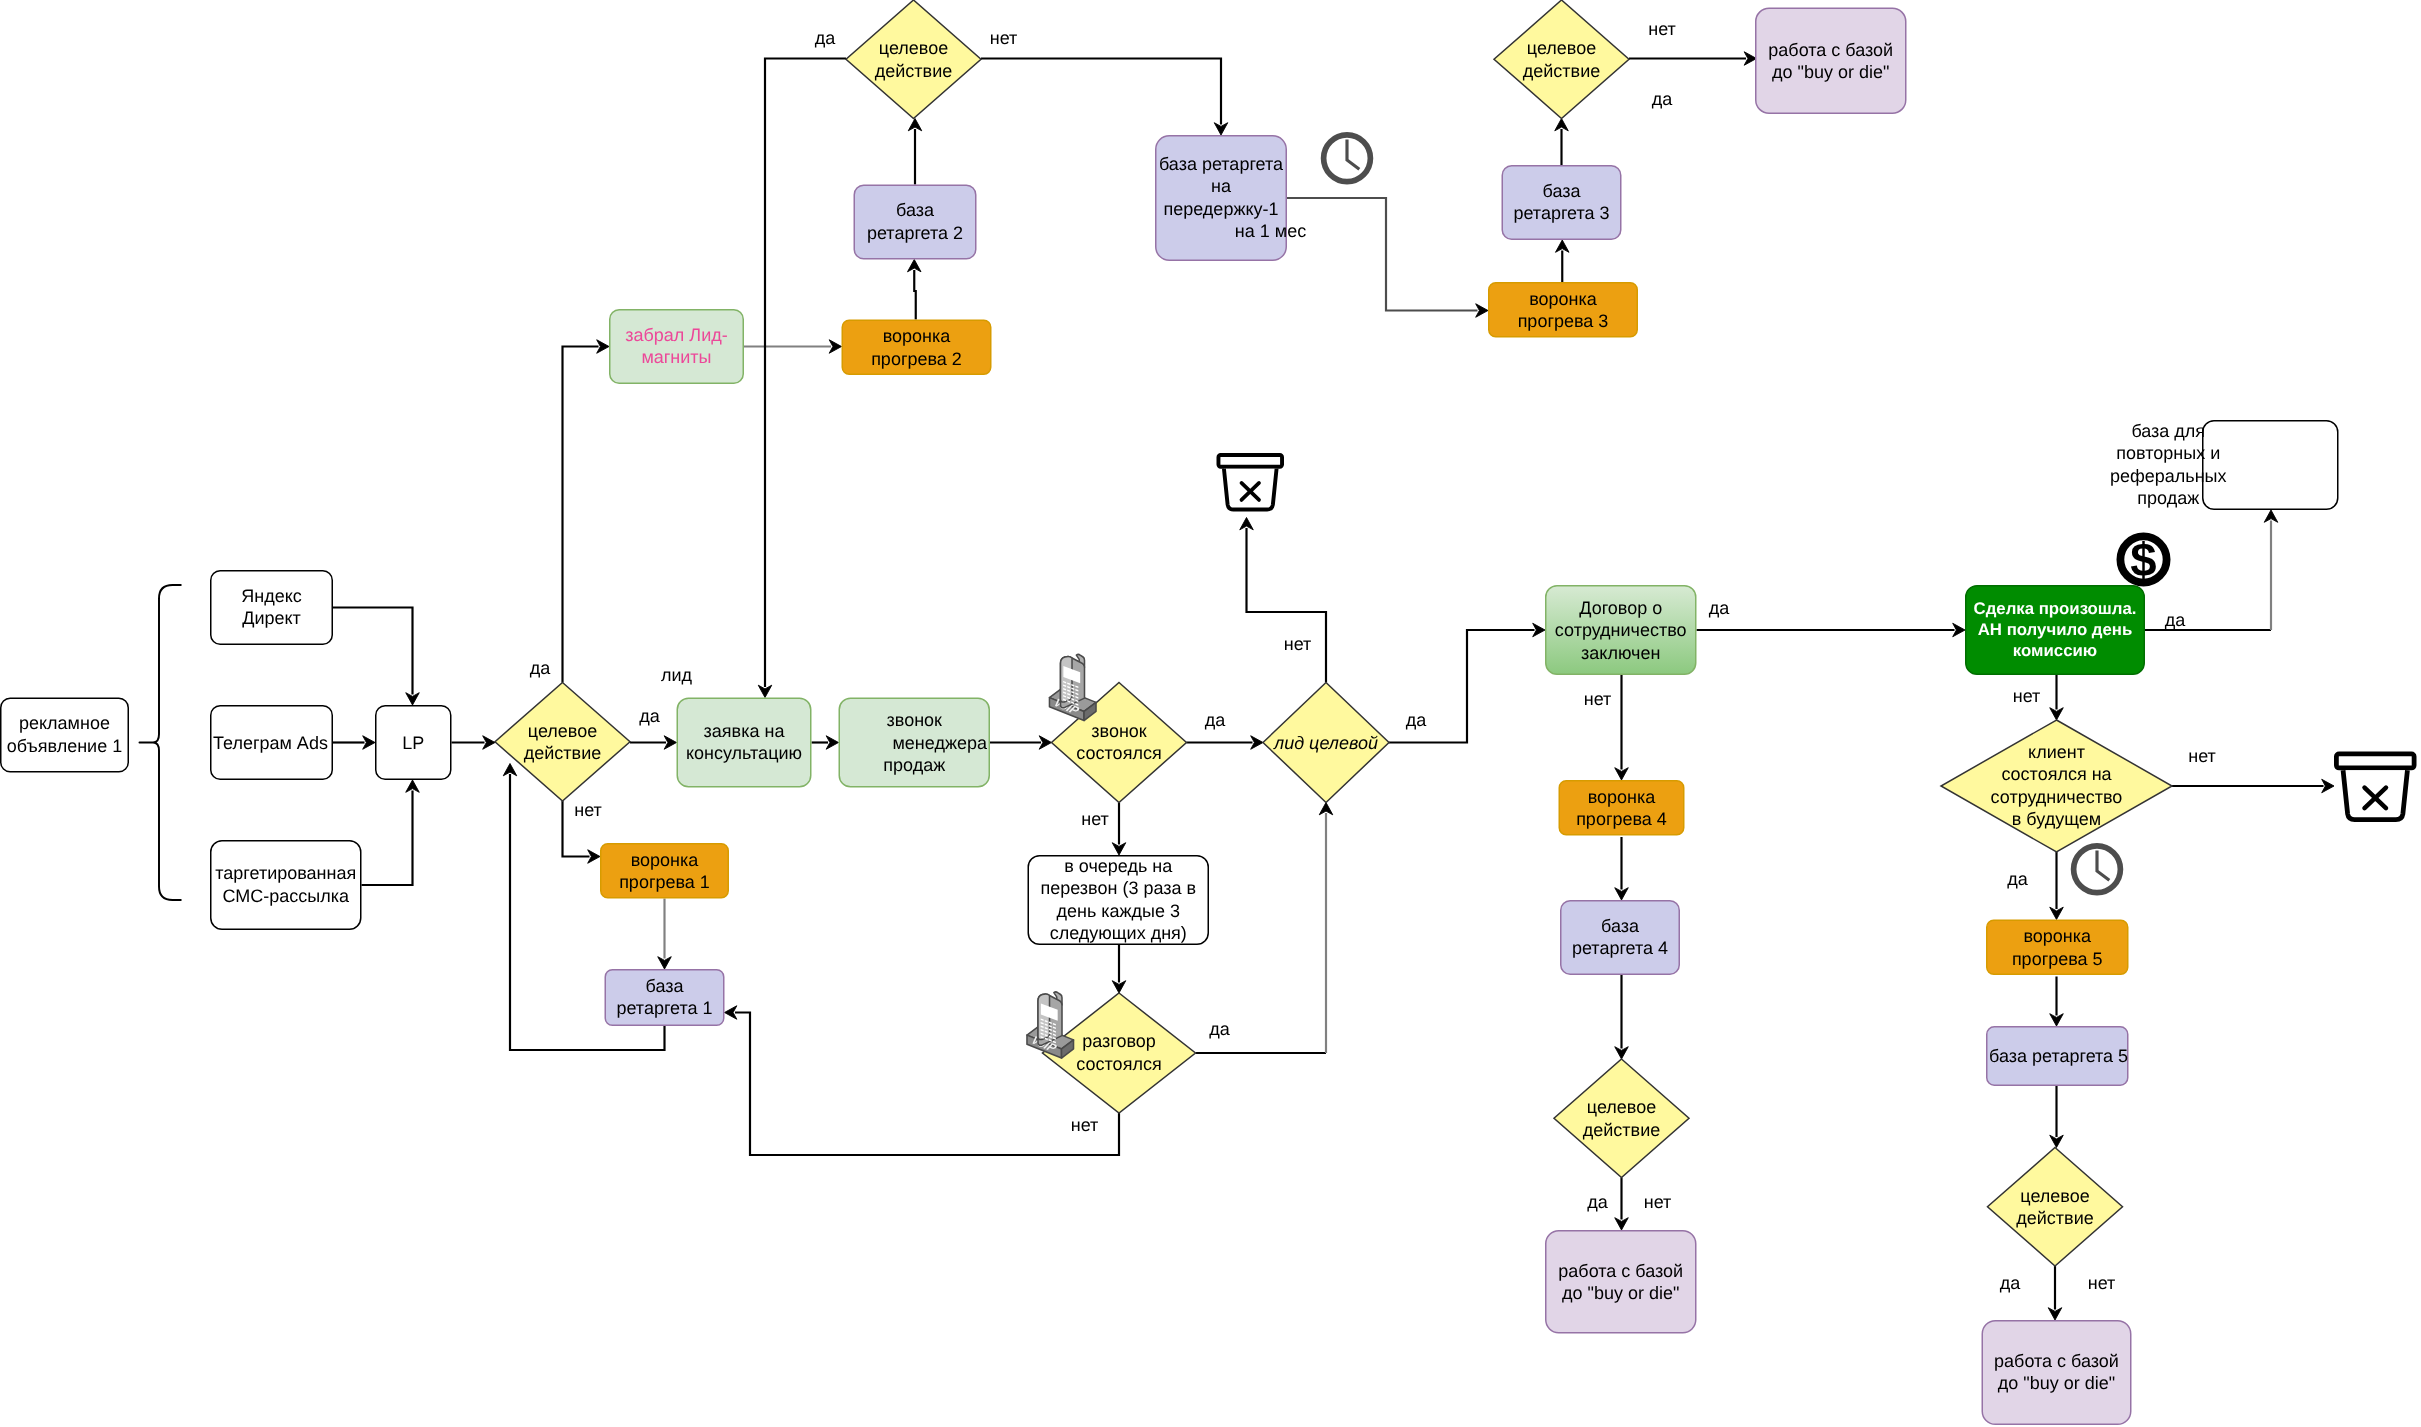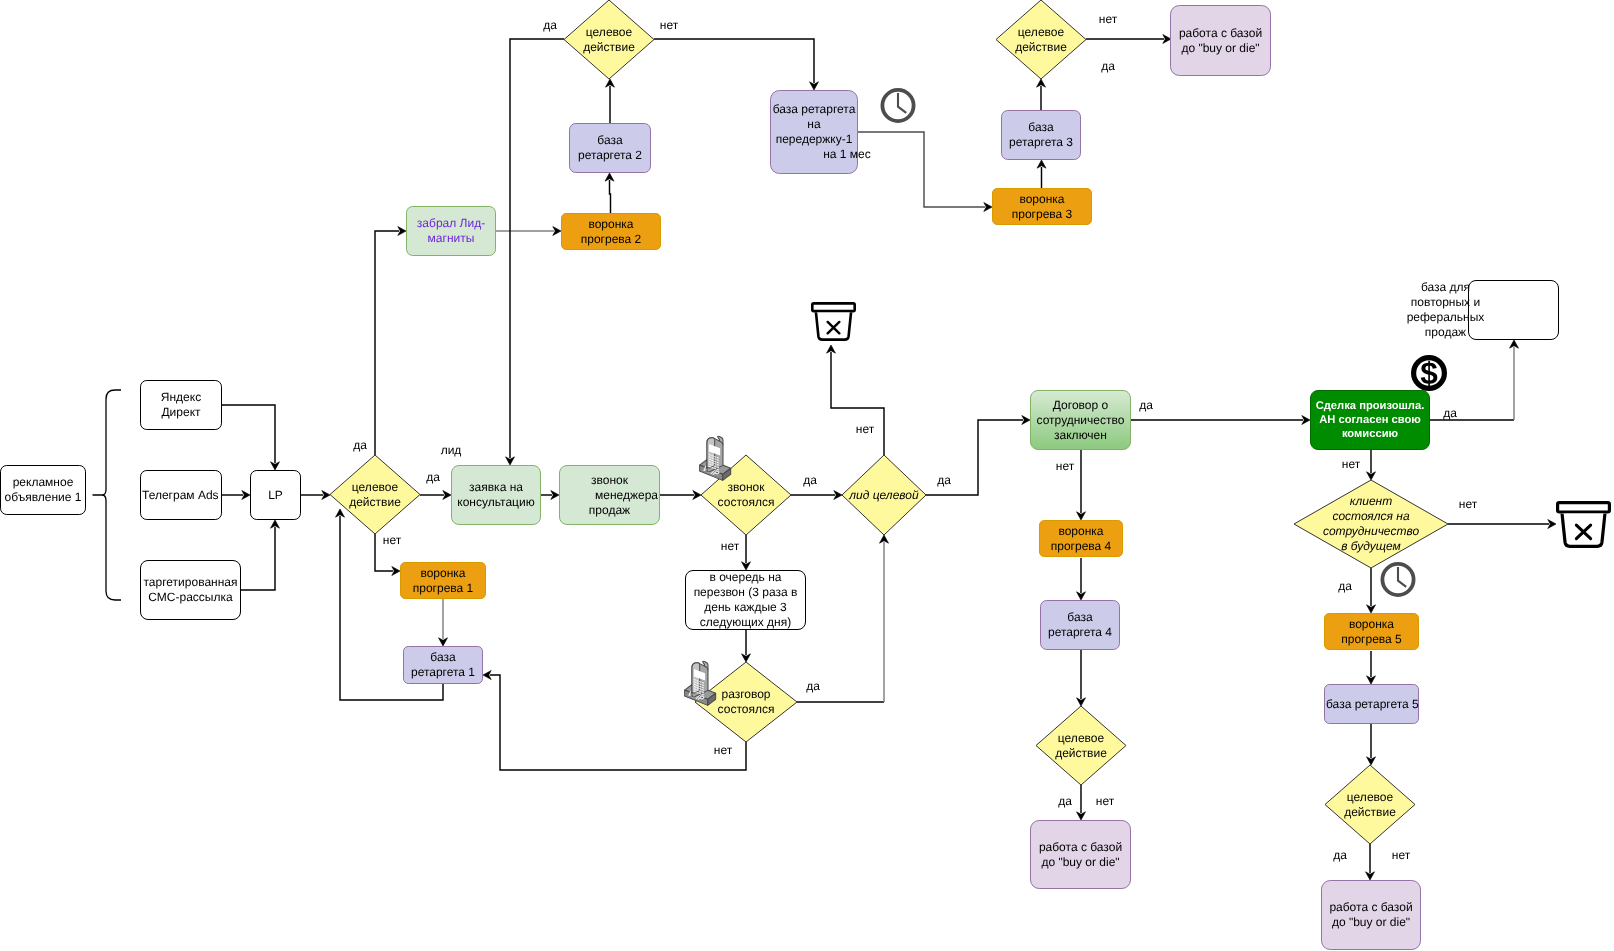--- a/index.html
+++ b/index.html
@@ -177,21 +177,21 @@
         <span>
           <span style="display: block;">LP</span>
         </span>
       </div>
       <div class="node" style="left: 330px; top: 455px; width: 90px; height: 79px; color: rgb(0, 0, 0);">
         <span>
           <span style="display: block;">целевое</span>
           <span style="display: block;">действие</span>
         </span>
       </div>
-      <div class="node" style="left: 406px; top: 206px; width: 90px; height: 50px; color: #6d28d9;">
+      <div class="node" style="left: 406px; top: 206px; width: 90px; height: 50px; color: #ec4899;">
         <span>
           <span style="display: block;">забрал Лид-</span>
           <span style="display: block;">магниты</span>
         </span>
       </div>
       <div class="node" style="left: 561px; top: 213px; width: 100px; height: 37px; color: rgb(0, 0, 0);">
         <span>
           <span style="display: block;">воронка</span>
           <span style="display: block;">прогрева 2</span>
         </span>
@@ -317,34 +317,34 @@
       </div>
       <div class="node" style="left: 1030px; top: 820px; width: 101px; height: 69px; color: rgb(0, 0, 0); overflow: visible;">
         <span style="white-space: nowrap;">
           <span style="display: block;">работа с базой</span>
           <span style="display: block;">до "buy or die"</span>
         </span>
       </div>
       <div class="node" style="left: 1310px; top: 390px; width: 120px; height: 60px; color: rgb(255, 255, 255); font-weight: 700; font-size: 11.2px; overflow: visible;">
         <span style="white-space: nowrap;">
           <span style="display: block;">Сделка произошла.</span>
-          <span style="display: block;">АН согласен свою</span>
+          <span style="display: block;">АН получило день</span>
           <span style="display: block;">комиссию</span>
         </span>
       </div>
       <div class="node" style="left: 1400px; top: 280px; width: 91px; height: 60px; color: rgb(0, 0, 0); overflow: visible;">
         <span style="white-space: nowrap;">
           <span style="display: block;">база для</span>
           <span style="display: block;">повторных и</span>
           <span style="display: block;">реферальных</span>
           <span style="display: block;">продаж</span>
         </span>
       </div>
       <div class="node" style="left: 1294px; top: 480px; width: 154px; height: 88px; color: rgb(0, 0, 0); overflow: visible;">
-        <span style="white-space: nowrap; font-style: italic;">
+        <span style="white-space: nowrap;">
           <span style="display: block;">клиент</span>
           <span style="display: block;">состоялся на</span>
           <span style="display: block;">сотрудничество</span>
           <span style="display: block;">в будущем</span>
         </span>
       </div>
       <div class="node" style="left: 1324px; top: 613px; width: 95px; height: 37px; color: rgb(0, 0, 0);">
         <span>
           <span style="display: block;">воронка</span>
           <span style="display: block;">прогрева 5</span>

